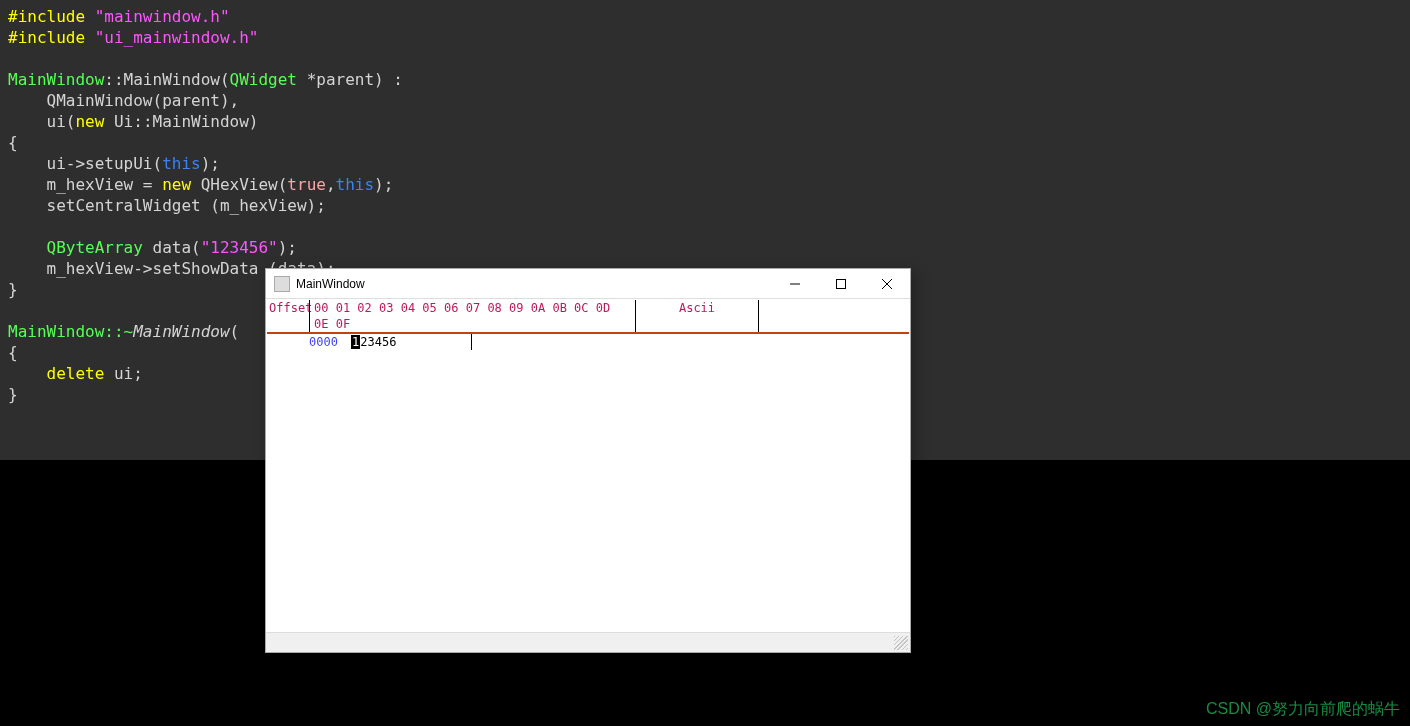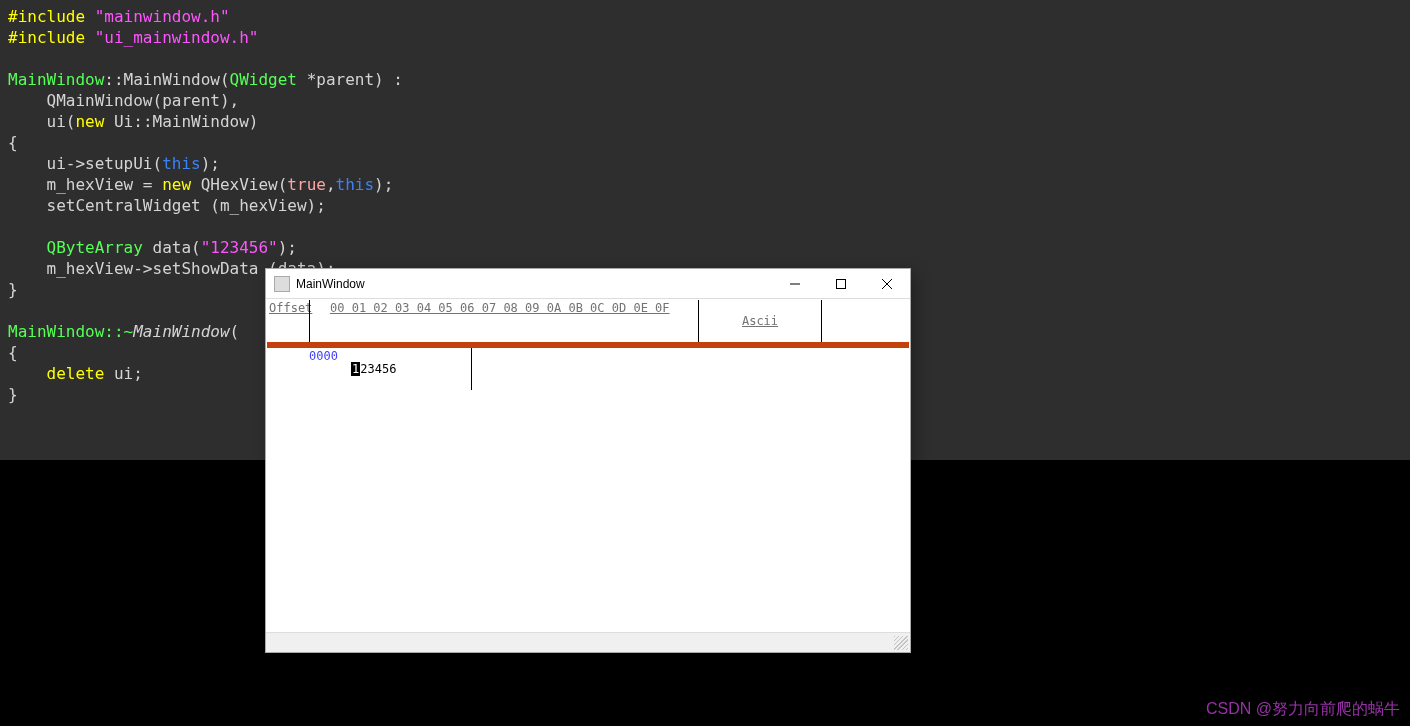--- a/index.html
+++ b/index.html
@@ -83,31 +83,30 @@
       background: #fff;
       border: 1px solid #fff;
       display: flex;
       font-family: Consolas, monospace;
       font-size: 12px;
       line-height: 16px;
       position: relative;
     }
     .hex-header {
       display: flex;
-      border-bottom: 6px solid #c2410c;
-      color: #737373;
+      border-bottom: 2px solid #c2410c;
+      color: #be185d;
       background: #fff;
-      text-decoration: underline;
     }
     .hex-body {
       display: flex;
     }
     .col-offset { width: 42px; text-align: left; padding: 0 2px; }
-    .col-bytes  { width: 390px; padding: 0 20px; border-right: 1px solid #000; border-left: 1px solid #000; }
-    .col-ascii  { width: 123px; padding: 13px 2px; border-right: 1px solid #000; text-align: left; }
+    .col-bytes  { width: 327px; padding: 0 4px; border-right: 1px solid #000; border-left: 1px solid #000; }
+    .col-ascii  { width: 123px; padding: 0 2px; border-right: 1px solid #000; text-align: left; }
     .hex-header .col-offset, .hex-header .col-bytes, .hex-header .col-ascii {
       border-bottom: none;
     }
     .hex-header .col-ascii { text-align: center; }
     .hex-cols {
       flex: 1;
       display: flex;
       flex-direction: column;
     }
     .hex-row {
@@ -131,21 +130,21 @@
     .resize-grip {
       width: 14px;
       height: 14px;
       background: repeating-linear-gradient(135deg, #999 0, #999 1px, transparent 1px, transparent 3px);
       opacity: 0.5;
     }
     .watermark {
       position: absolute;
       right: 10px;
       bottom: 6px;
-      color: #d946ef;
+      color: #22c55e;
       font-family: "Microsoft YaHei", sans-serif;
       font-size: 16px;
       opacity: 0.7;
     }
   </style>
 </head>
 <body>
 
 <div class="code-editor" id="code-editor"><span class="tok-preproc">#include</span> <span class="tok-string">"mainwindow.h"</span>
 <span class="tok-preproc">#include</span> <span class="tok-string">"ui_mainwindow.h"</span>

